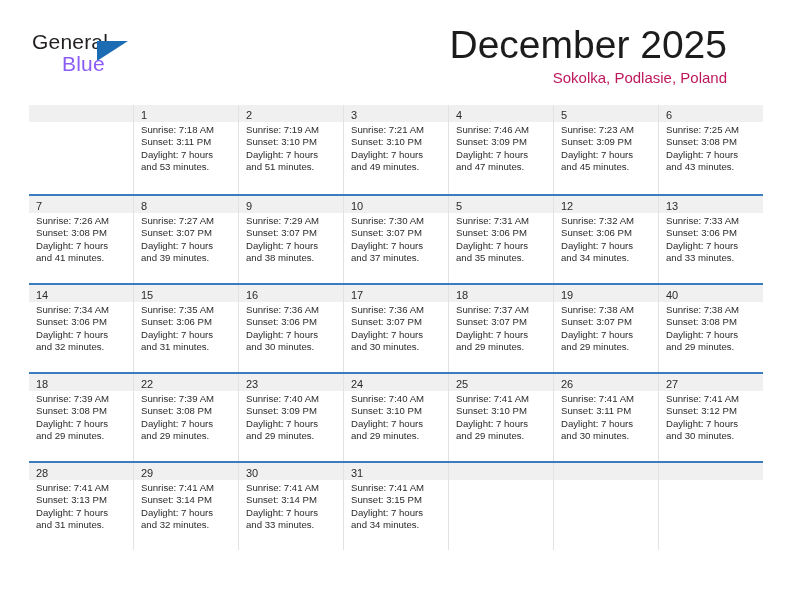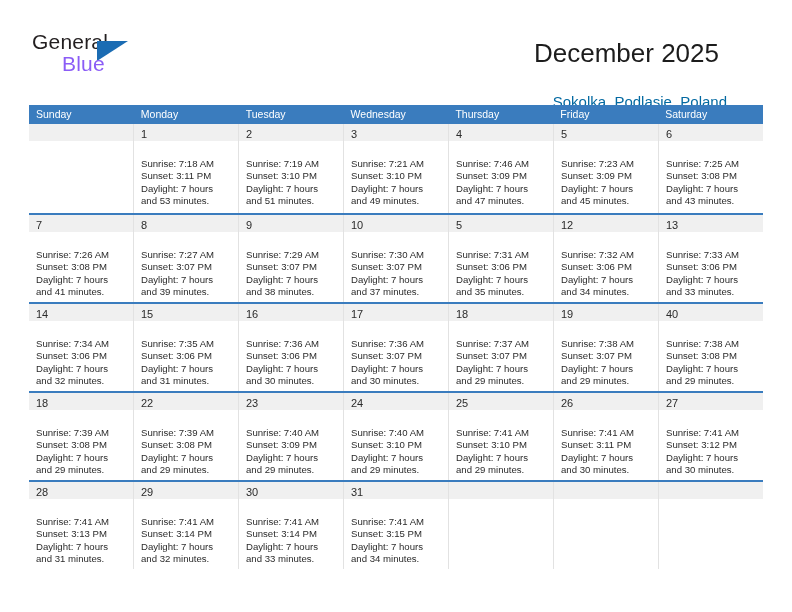--- a/index.html
+++ b/index.html
@@ -65,33 +65,33 @@
     border-top: 0 solid transparent;
   }
 
   .titles {
     position: absolute;
     right: 0;
     top: 0;
     text-align: right;
   }
   .cal-title {
-    font-size: 26px;
+    font-size: 39px;
     color: #1c1c1c;
     line-height: 34px;
     white-space: nowrap;
     font-weight: normal;
-    margin: 8px;
+    margin: 0;
     text-align: center;
   }
   .cal-subtitle {
     font-size: 15px;
-    color: #0369a1;
+    color: #be185d;
     line-height: 20px;
-    margin-top: 22px;
+    margin-top: 6px;
     white-space: nowrap;
   }
 
   
   .calendar {
     position: absolute;
     left: 29px;
     top: 105px;
     width: 734px;
   }
@@ -134,21 +134,21 @@
     padding-left: 7px;
   }
   .daynum {
     font-size: 11px;
     line-height: 17px;
     color: #2b2b2b;
   }
   .cell.empty .daynum-band { background: #f0f0f0; }
 
   .details {
-    padding: 17px 6px 0 7px;
+    padding: 2px 6px 0 7px;
   }
   .details div {
     font-size: 9.6px;
     line-height: 12.4px;
     color: #2b2b2b;
     white-space: nowrap;
   }
 </style>
 </head>
 <body>
@@ -165,29 +165,20 @@
 
     <div class="titles">
       <div class="cal-title">December 2025</div>
       <div class="cal-subtitle">Sokolka, Podlasie, Poland</div>
     </div>
 
   </div>
 
   <div class="calendar">
 
-    <div class="dow-row">
-      <div class="dow">Sunday</div>
-      <div class="dow">Monday</div>
-      <div class="dow">Tuesday</div>
-      <div class="dow">Wednesday</div>
-      <div class="dow">Thursday</div>
-      <div class="dow">Friday</div>
-      <div class="dow">Saturday</div>
-    </div>
 
     <div id="weeks-container">
         <div class="week">
           <div class="cell empty">
             <div class="daynum-band"><span class="daynum"></span></div>
           </div>
           <div class="cell">
             <div class="daynum-band"><span class="daynum">1</span></div>
             <div class="details">
               <div>Sunrise: 7:18 AM</div>

